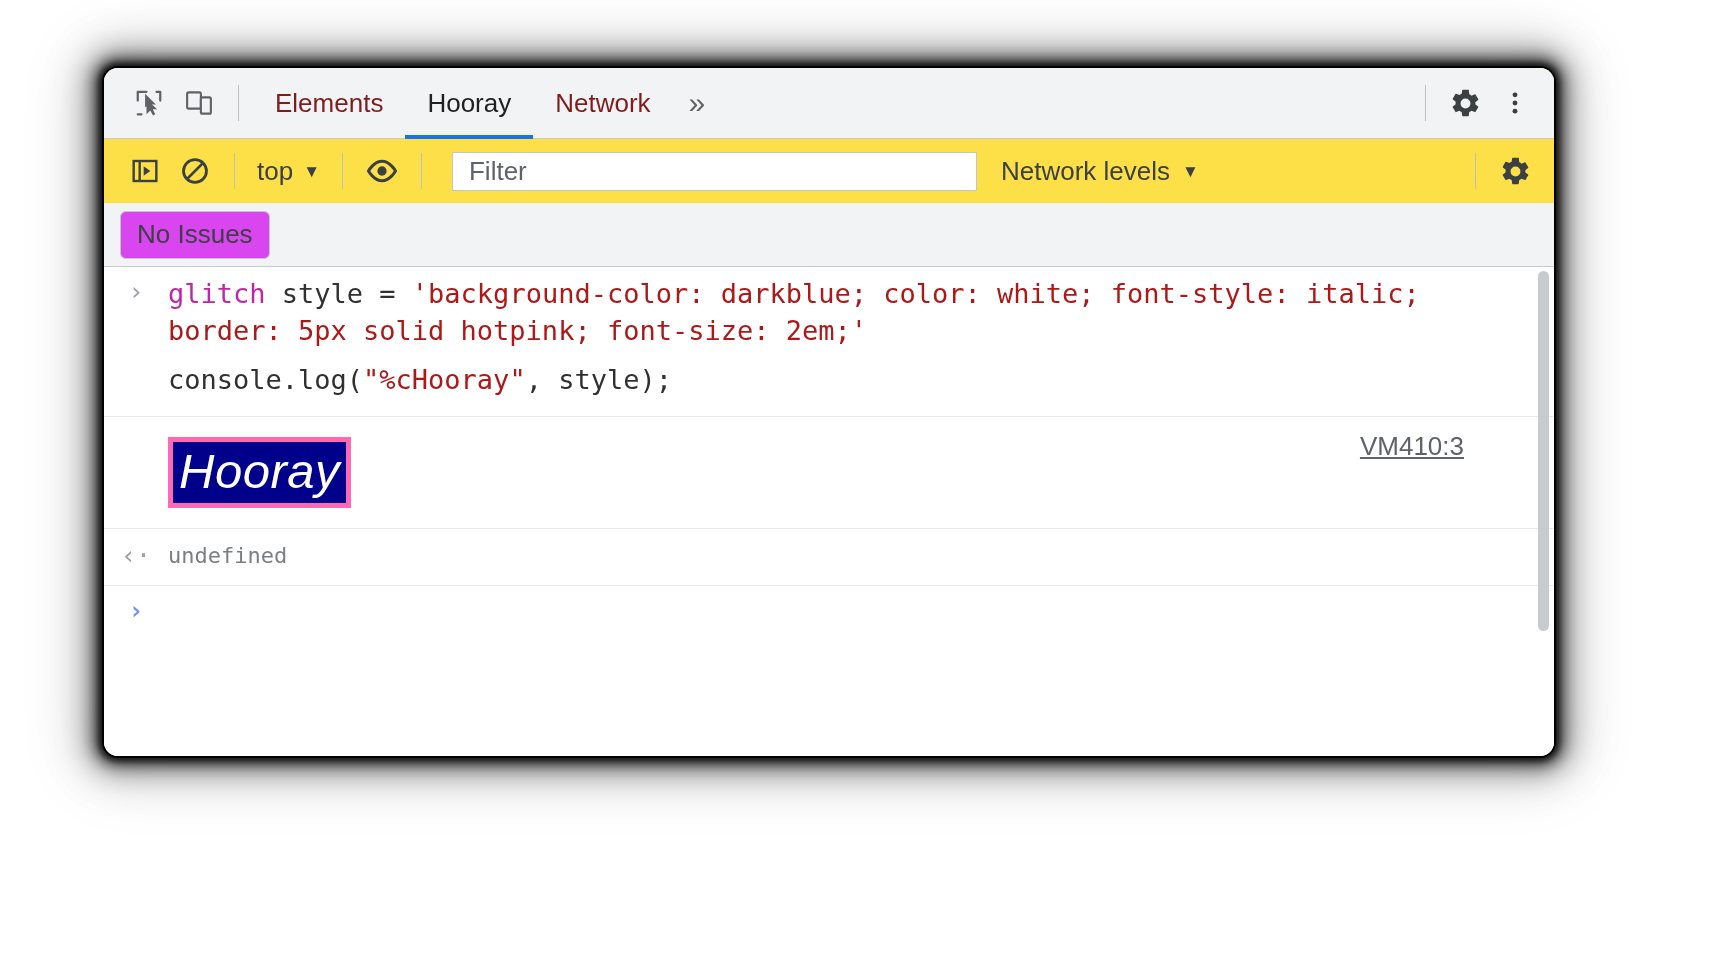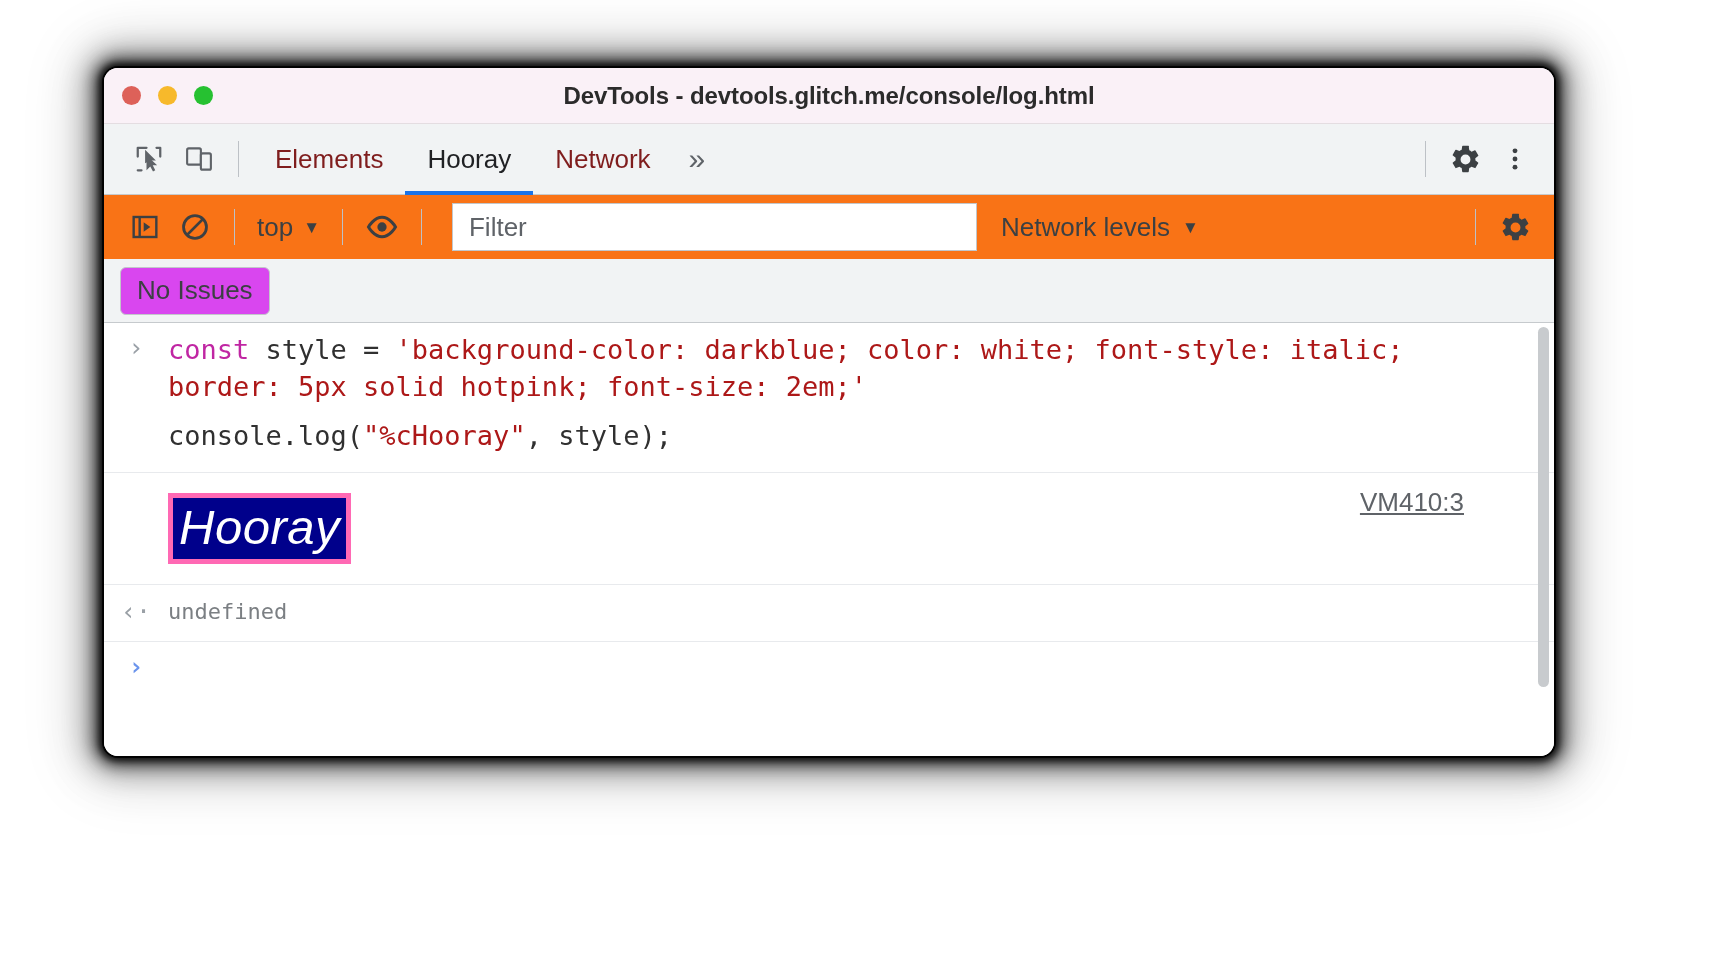--- a/index.html
+++ b/index.html
@@ -149,21 +149,21 @@
   .tabbar-right {
     margin-left: auto;
     display: flex;
     align-items: center;
     padding-right: 14px;
   }
 
   
   .console-toolbar {
     height: 64px;
-    background: #f97316;
+    background: #fde047;
     display: flex;
     align-items: center;
     padding-left: 16px;
     box-sizing: border-box;
     flex: 0 0 auto;
   }
   .ctx-select {
     display: flex;
     align-items: center;
     gap: 10px;
@@ -173,21 +173,21 @@
     white-space: nowrap;
   }
   .caret {
     font-size: 17px;
     color: #3c4043;
     line-height: 1;
   }
   .filter-box {
     flex: 0 0 auto;
     width: 525px;
-    height: 48px;
+    height: 39px;
     background: #ffffff;
     border: 1px solid #c2c6ca;
     margin-left: 16px;
     display: flex;
     align-items: center;
     padding-left: 16px;
     box-sizing: border-box;
     font-size: 26px;
     color: #5f6368;
   }
@@ -351,28 +351,20 @@
 </style>
 </head>
 <body>
 
 <div class="page">
 
   <div class="window-shadow"></div>
 
   <div class="window">
 
-    <div class="titlebar">
-      <div class="traffic">
-        <div class="dot red"></div>
-        <div class="dot yellow"></div>
-        <div class="dot green"></div>
-      </div>
-      <div class="title-text">DevTools - devtools.glitch.me/console/log.html</div>
-    </div>
 
     <div class="tabbar">
 
       <div class="icon-btn">
         <svg width="30" height="30" viewBox="0 0 24 24">
           <path d="M3 3 h7 M3 3 v7 M21 3 h-3 M3 21 h3 M21 10 v-7" stroke="#5f6368" stroke-width="1.8" fill="none" stroke-linecap="round"></path>
           <path d="M4 20 V5 L16 17 h-6 z" fill="#5f6368" transform="translate(6,1) scale(0.72)"></path>
           <path d="M10 9 L10 21 L13 18 L15.2 22 L17 21 L15 17 L18.5 17 z" fill="#5f6368"></path>
         </svg>
       </div>
@@ -477,21 +469,21 @@
     </div>
 
     <div class="console-body">
 
       <div class="input-block">
 
         <div class="row">
           <div class="gutter">
             <span class="prompt-arrow mono">›</span>
           </div>
-          <div class="code mono"><span class="tok-kw">const </span><span class="tok-def">style = </span><span class="tok-str">'background-color: darkblue; color: white; font-style: italic; border: 5px solid hotpink; font-size: 2em;'</span></div>
+          <div class="code mono"><span class="tok-kw">glitch </span><span class="tok-def">style = </span><span class="tok-str">'background-color: darkblue; color: white; font-style: italic; border: 5px solid hotpink; font-size: 2em;'</span></div>
         </div>
 
         <div class="row" style="padding-top:2px;">
           <div class="gutter"></div>
           <div class="code mono"><span class="tok-def">console.log(</span><span class="tok-str">"%cHooray"</span><span class="tok-def">, style);</span></div>
         </div>
       </div>
 
       <div class="output-row">
         <span class="styled-out">Hooray</span>

